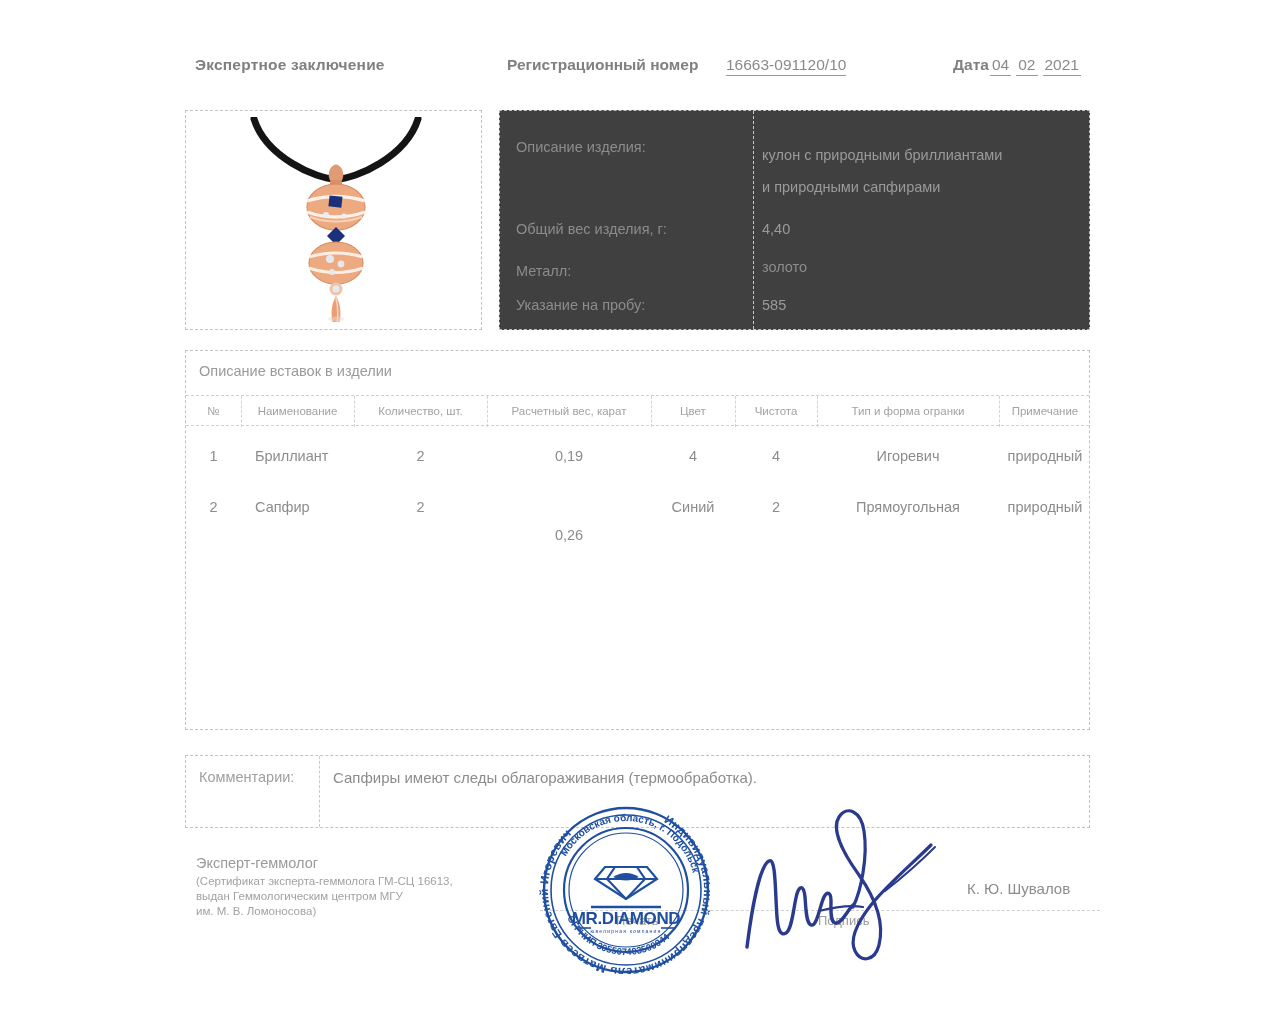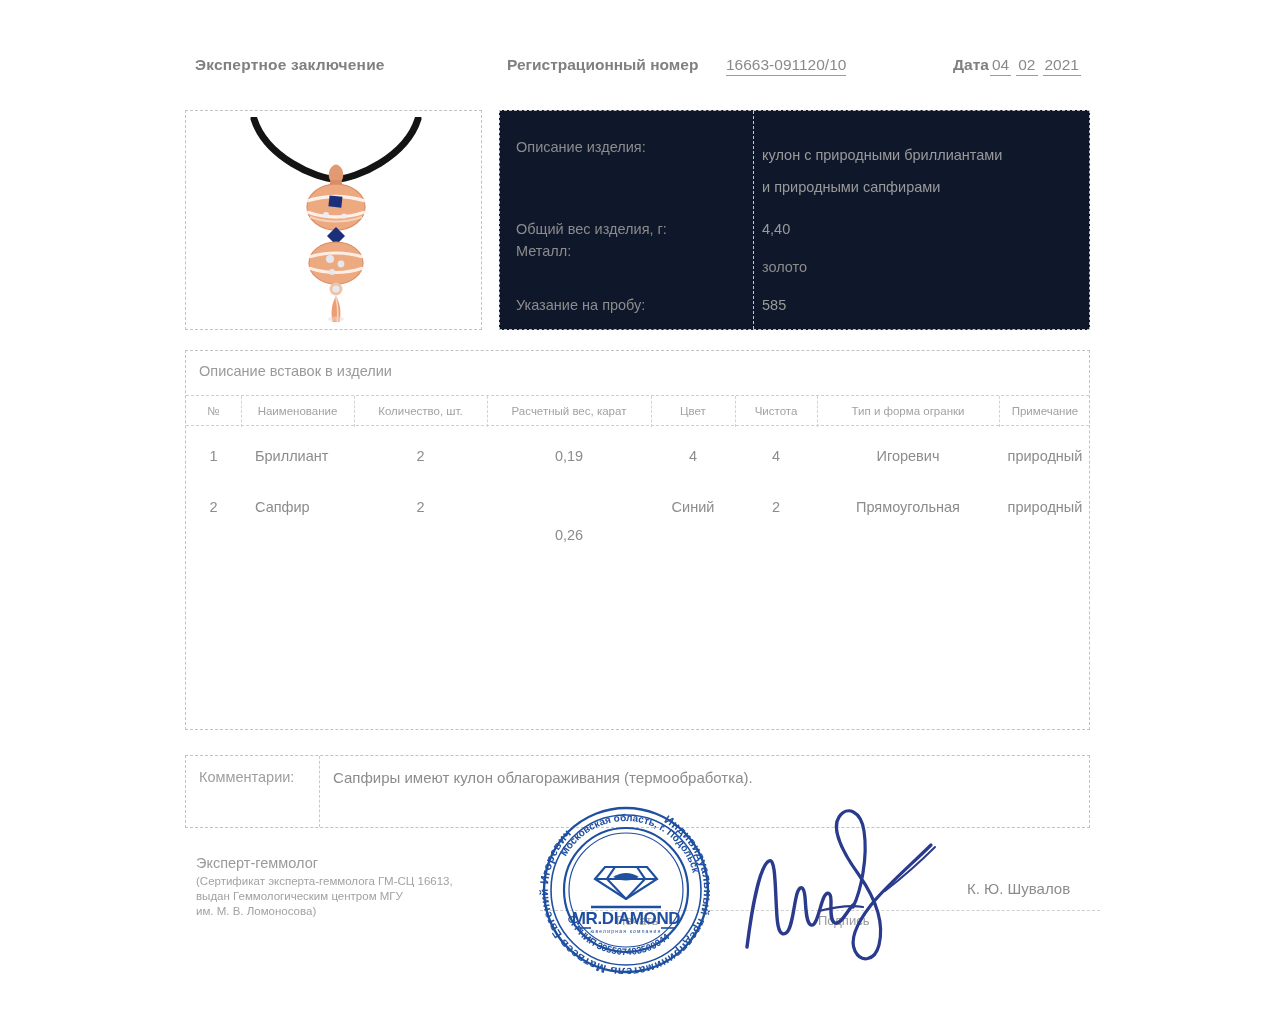--- a/index.html
+++ b/index.html
@@ -41,21 +41,21 @@
 
   
   .dashed { border: 1px dashed #c2c2c2; }
 
   .photo-box {
     position: absolute; left: 185px; top: 110px; width: 297px; height: 220px;
     background: #fff;
   }
   .desc-box {
     position: absolute; left: 499px; top: 110px; width: 591px; height: 220px;
-    background: #0f172a;
+    background: #404040;
   }
   .desc-divider {
     position: absolute; left: 253px; top: 0; width: 0; height: 100%;
     border-left: 1px dashed #c9c9c9;
   }
   .desc-row { position: absolute; font-size: 14.5px; color: #8c8c8c; }
   .desc-label { left: 16px; }
   .desc-value { left: 262px; color: #9a9a9a; }
   .desc-value.dark { color: #8c8c8c; }
 
@@ -190,21 +190,21 @@
   <div class="desc-box dashed">
     <div class="desc-divider"></div>
 
     <div class="desc-row desc-label" style="top:28px">Описание изделия:</div>
     <div class="desc-row desc-value" style="top:28px; white-space:pre-line; line-height:32px">кулон с природными бриллиантами
 и природными сапфирами</div>
 
     <div class="desc-row desc-label" style="top:110px">Общий вес изделия, г:</div>
     <div class="desc-row desc-value" style="top:110px">4,40</div>
 
-    <div class="desc-row desc-label" style="top:132px">Металл:</div>
+    <div class="desc-row desc-label" style="top:152px">Металл:</div>
     <div class="desc-row desc-value dark" style="top:148px">золото</div>
 
     <div class="desc-row desc-label" style="top:186px">Указание на пробу:</div>
     <div class="desc-row desc-value" style="top:186px">585</div>
   </div>
 
   <div class="inserts-box dashed">
     <div class="inserts-title">Описание вставок в изделии</div>
     <div class="thead" id="thead">
         <div class="th" style="left: 0px; width: 55px;">№</div>
@@ -243,21 +243,21 @@
           <div class="td" style="left: 549px; width: 82px;">2</div>
           <div class="td" style="left: 631px; width: 182px;">Прямоугольная</div>
           <div class="td" style="left: 813px; width: 92px;">природный</div>
         </div>
       </div>
   </div>
 
   <div class="comments-box dashed">
     <div class="comments-divider"></div>
     <div class="comments-label">Комментарии:</div>
-    <div class="comments-value">Сапфиры имеют кулон облагораживания (термообработка).</div>
+    <div class="comments-value">Сапфиры имеют следы облагораживания (термообработка).</div>
   </div>
 
   <div class="footer-expert">
     <div class="expert-title">Эксперт-геммолог</div>
     <div class="expert-cert">
       <div>(Сертификат эксперта-геммолога ГМ-СЦ 16613,</div>
       <div>выдан Геммологическим центром МГУ</div>
       <div>им. М. В. Ломоносова)</div>
     </div>
   </div>

